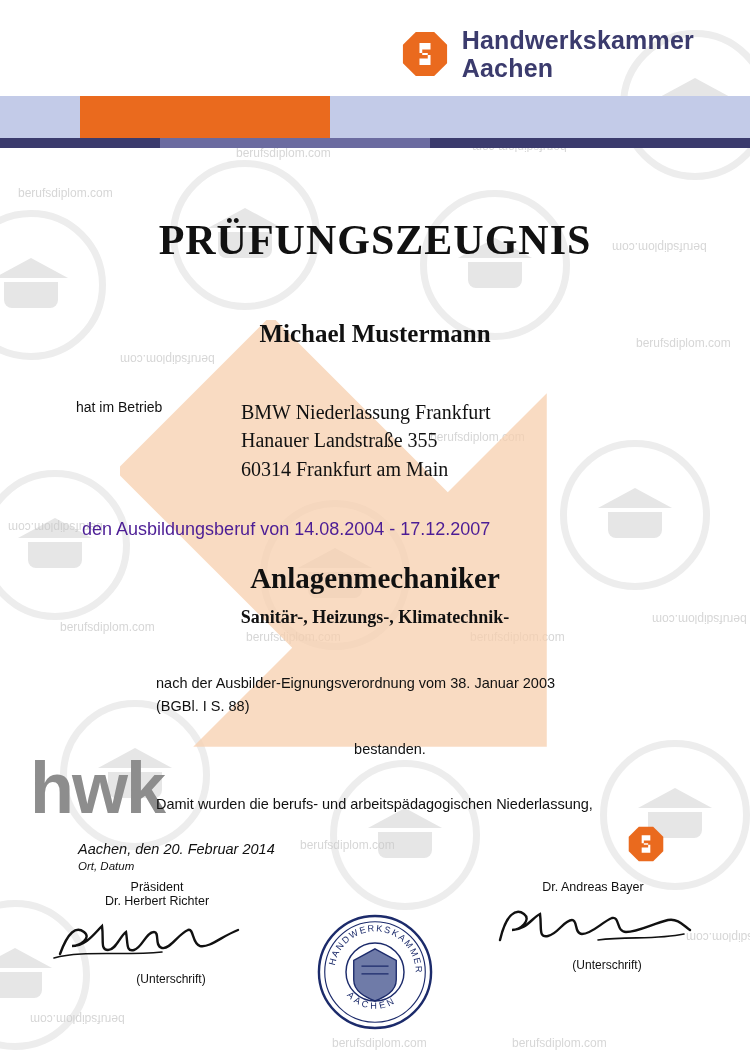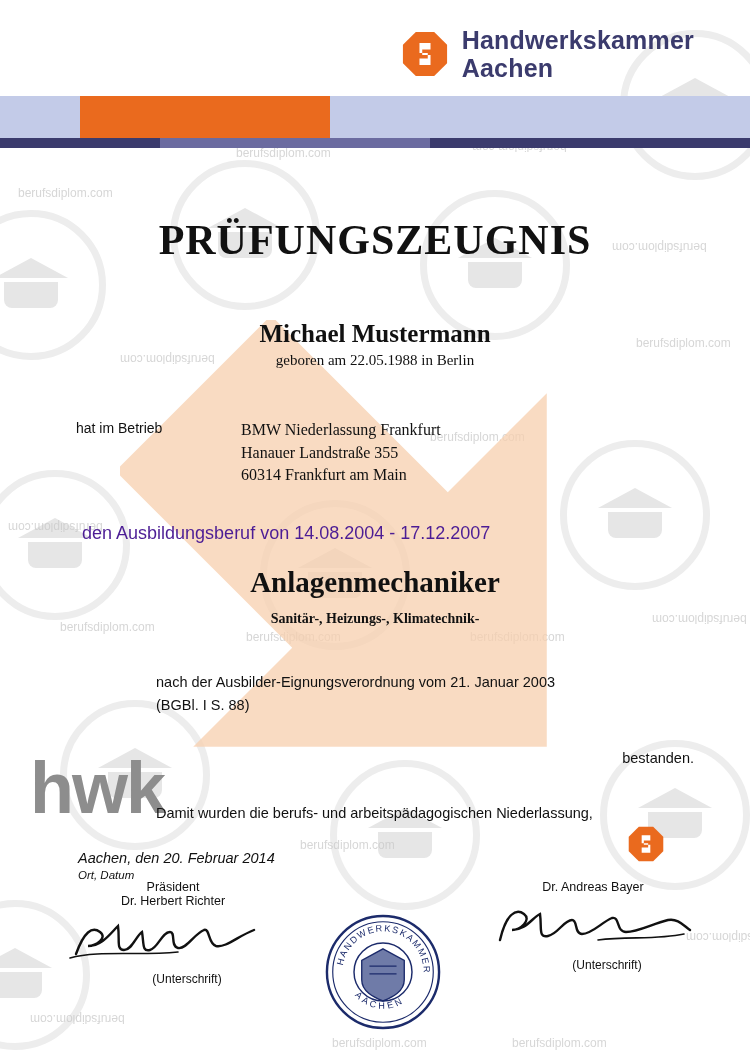--- a/index.html
+++ b/index.html
@@ -180,21 +180,21 @@
   }
   .company-row .lead {
     width: 185px;
     font-size: 14px;
     color: #111;
     padding-top: 1px;
     padding-left: 20px;
   }
   .company-block {
     font-family: "Liberation Serif", serif;
-    font-size: 16px;
+    font-size: 20px;
     line-height: 1.42;
     color: #111;
   }
 
   .line-beruf {
     margin-top: 36px;
     font-size: 18px;
     color: #4c1d95;
     padding-left: 26px;
   }
@@ -204,37 +204,37 @@
     font-family: "Liberation Serif", serif;
     font-weight: bold;
     font-size: 29px;
     color: #111;
     margin-top: 22px;
   }
   .job-sub {
     text-align: center;
     font-family: "Liberation Serif", serif;
     font-weight: bold;
-    font-size: 14px;
+    font-size: 18px;
     color: #111;
     margin-top: 12px;
   }
 
   .para {
     margin-top: 44px;
     font-size: 14.5px;
     line-height: 1.6;
     color: #111;
     padding-left: 100px;
   }
   .passed {
-    margin-top: 32px;
+    margin-top: 22px;
     font-size: 14.5px;
     color: #111;
-    text-align: right;
+    text-align: center;
     padding-left: 30px;
   }
   .para2 {
     margin-top: 36px;
     font-size: 14.5px;
     line-height: 1.62;
     color: #111;
     padding-left: 100px;
   }
 
@@ -269,21 +269,21 @@
     position: absolute;
     right: 86px;
     top: 826px;
     width: 36px; height: 36px;
     z-index: 6;
   }
 
   
   .sig-area {
     position: absolute;
-    left: 16px; right: 0;
+    left: 0; right: 0;
     top: 880px;
     z-index: 6;
     height: 160px;
   }
   .sig-col {
     position: absolute;
     width: 230px;
     text-align: center;
   }
   .sig-left { left: 42px; }
@@ -408,39 +408,38 @@
       <div class="seg-right"></div>
     </div>
   </div>
 
   <div class="content">
 
     <div class="title">PRÜFUNGSZEUGNIS</div>
 
     <div class="person">
       <div class="name">Michael Mustermann</div>
-      <div class="born">geboren am 22.05.1988 in Berlin</div>
     </div>
 
     <div class="company-row">
       <div class="lead">hat im Betrieb</div>
       <div class="company-block">
         <div>BMW Niederlassung Frankfurt</div>
         <div>Hanauer Landstraße 355</div>
         <div>60314 Frankfurt am Main</div>
       </div>
     </div>
 
     <div class="line-beruf">den Ausbildungsberuf von 14.08.2004 - 17.12.2007</div>
 
     <div class="job">Anlagenmechaniker</div>
     <div class="job-sub">Sanitär-, Heizungs-, Klimatechnik-</div>
 
     <div class="para">
-      <div>nach der Ausbilder-Eignungsverordnung vom 21. Januar 2003</div>
+      <div>nach der Ausbilder-Eignungsverordnung vom 38. Januar 2003</div>
       <div>(BGBl. I S. 88)</div>
     </div>
 
     <div class="passed">bestanden.</div>
 
     <div class="para2">
       <div>Damit wurden die berufs- und arbeitspädagogischen Niederlassung,</div>
     </div>
 
     <div class="place-date">

